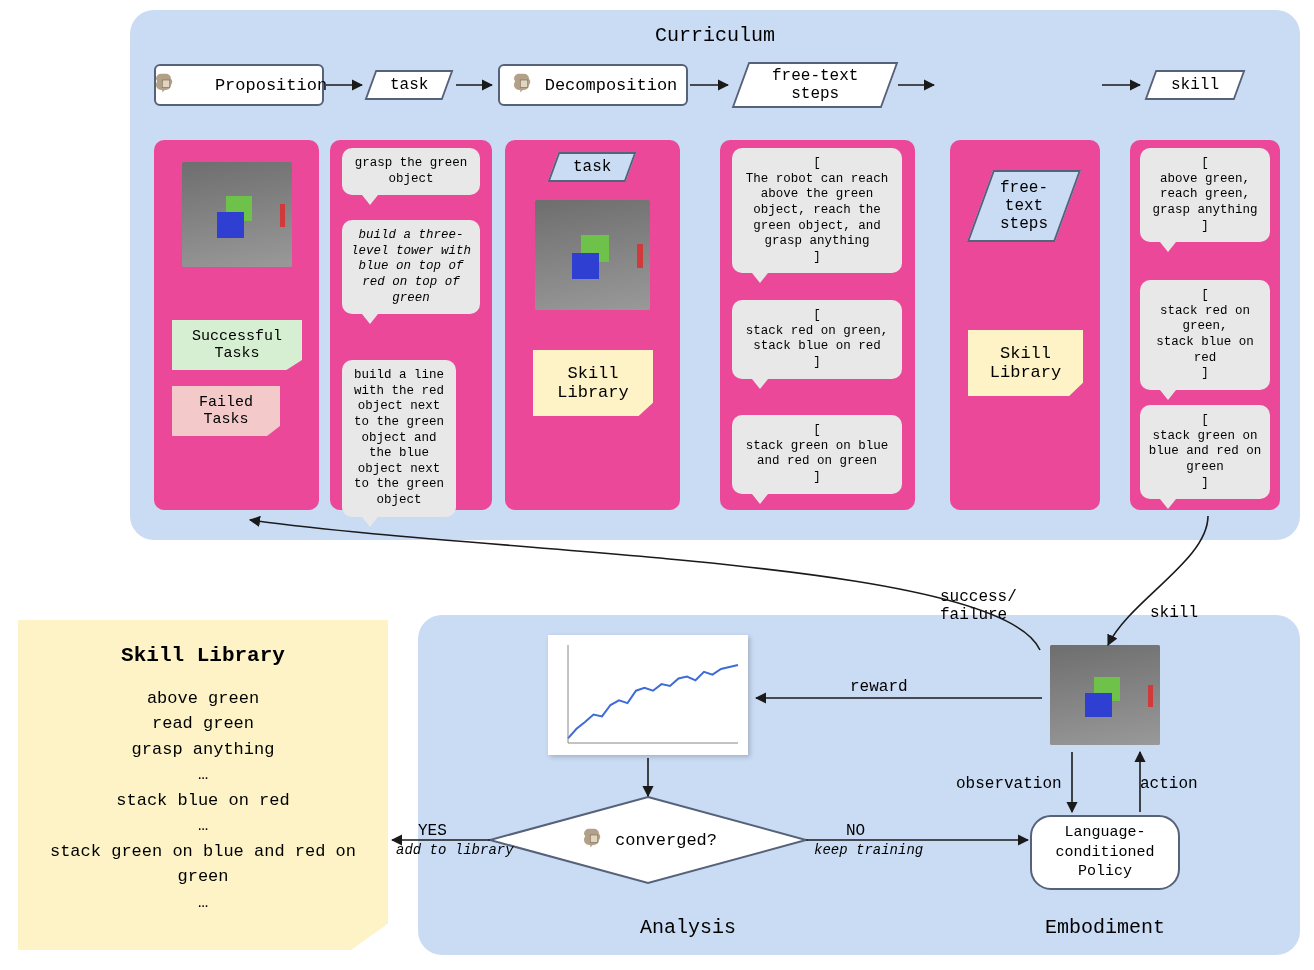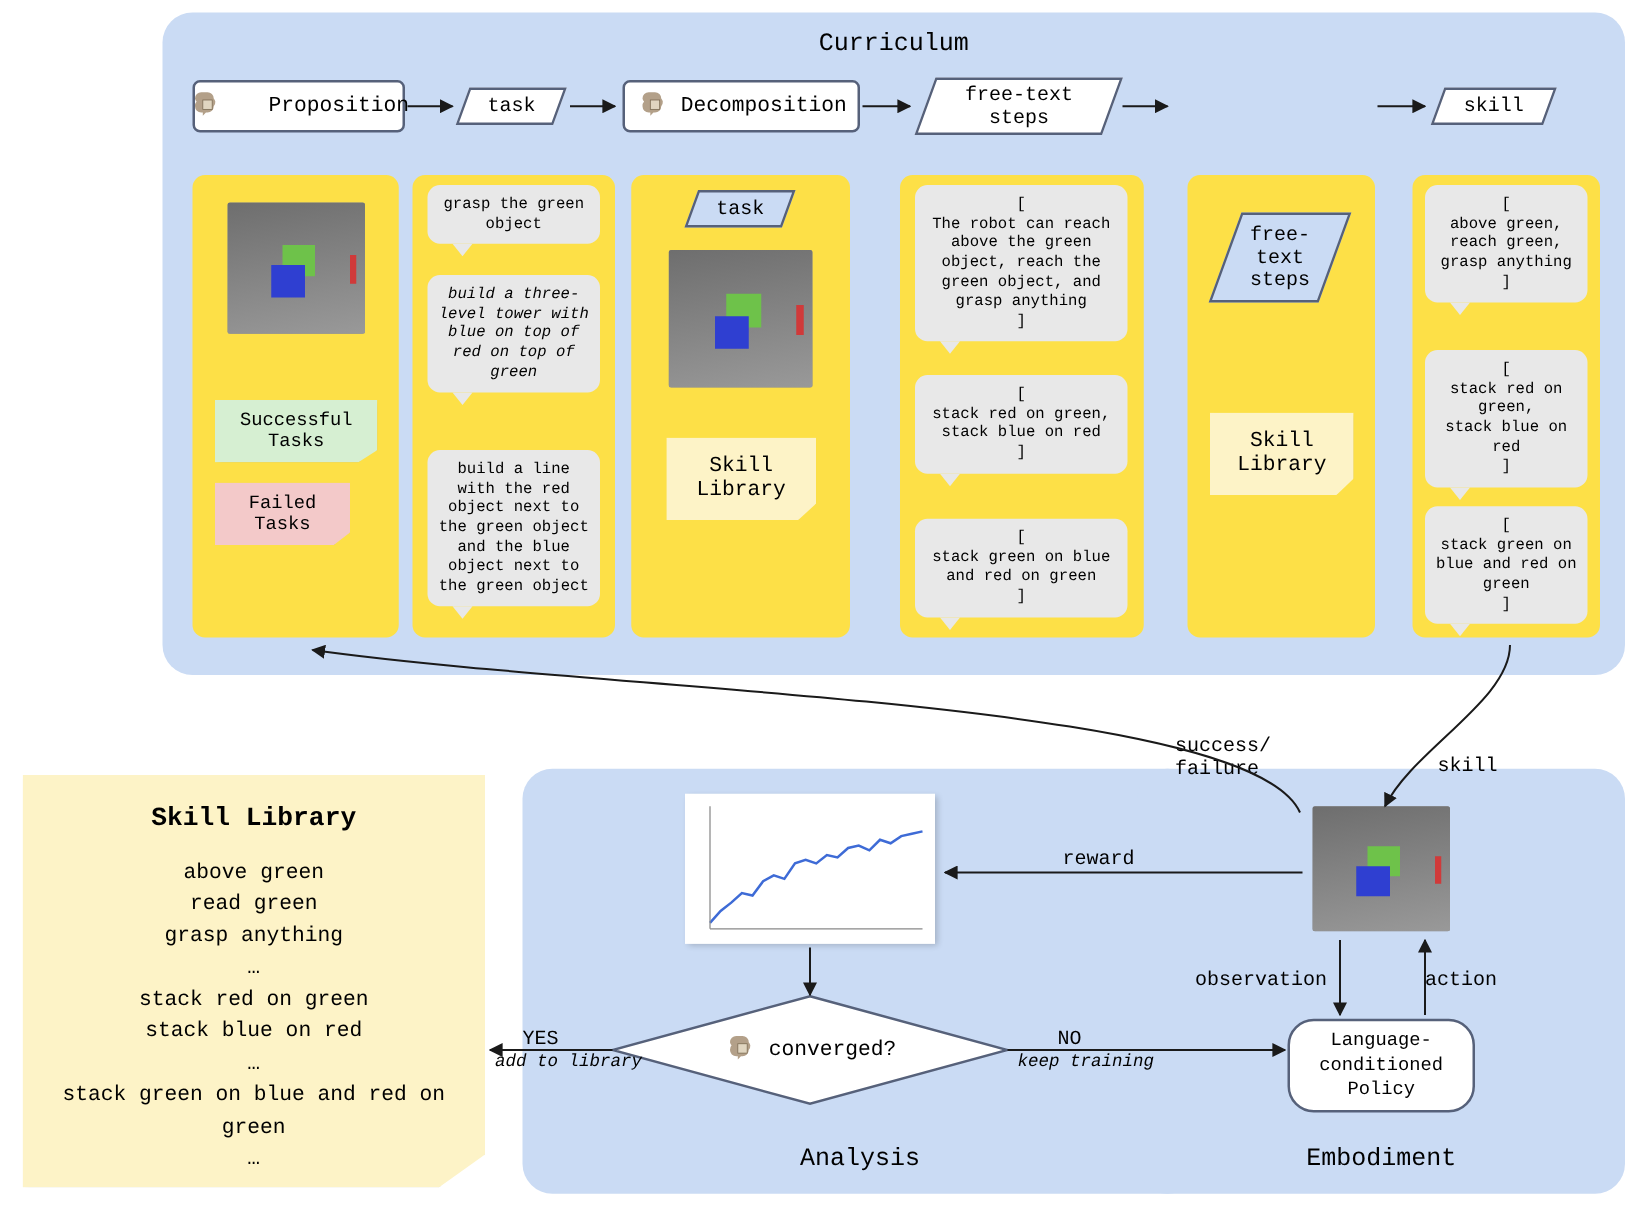--- a/index.html
+++ b/index.html
@@ -11,21 +11,21 @@
     width: 1314px;
     height: 970px;
     position: relative;
   }
   .panel-blue {
     background: #cadbf4;
     border-radius: 24px;
     position: absolute;
   }
   .panel-grey {
-    background: #fde047;
+    background: #ec4899;
     border-radius: 10px;
     position: absolute;
   }
   .box-proc {
     background: #fff;
     border: 2px solid #56617a;
     border-radius: 6px;
     display: flex;
     align-items: center;
     justify-content: center;
@@ -178,21 +178,21 @@
     </div>
     <div class="sticky sticky-green" style="left:18px; top:180px; width:130px; white-space:pre-line;">Successful
 Tasks</div>
     <div class="sticky sticky-red" style="left:18px; top:246px; width:108px; white-space:pre-line;">Failed
 Tasks</div>
   </div>
 
   <div class="panel-grey" style="left:200px; top:130px; width:162px; height:370px;">
     <div class="bubble" style="left:12px; top:8px; width:138px;">grasp the green object</div>
     <div class="bubble" style="left:12px; top:80px; width:138px;font-style:italic;">build a three-level tower with blue on top of red on top of green</div>
-    <div class="bubble" style="left:12px; top:220px; width:138px;">build a line with the red object next to the green object and the blue object next to the green object</div>
+    <div class="bubble" style="left:12px; top:220px; width:114px;">build a line with the red object next to the green object and the blue object next to the green object</div>
   </div>
 
   <div class="panel-grey" style="left:375px; top:130px; width:175px; height:370px;">
     <div class="parallelogram-nb" style="left:48px; top:12px; width:78px; height:30px;">
       <span>task</span>
     </div>
     <div class="robot-scene" style="left:30px; top:60px; width:115px; height:110px;">
       <div class="floor"></div>
         <div class="cube-g"></div>
         <div class="cube-b"></div>
@@ -276,21 +276,20 @@
 Policy</div>
   <div class="section-title" style="left:0; right:0; bottom:16px;">Embodiment</div>
 </div>
 
 <div class="sticky-big" style="left:18px; top:620px; width:370px; height:330px;">
   <div style="font-size:21px; font-weight:bold; margin-bottom:14px;">Skill Library</div>
   <div>above green</div>
   <div>read green</div>
   <div>grasp anything</div>
   <div>…</div>
-  <div>stack red on green</div>
   <div>stack blue on red</div>
   <div>…</div>
   <div>stack green on blue and red on green</div>
   <div>…</div>
 </div>
 
 <div class="lbl" style="left:418px; top:822px;">YES</div>
 <div class="lbl lbl-it" style="left:396px; top:842px; font-size:14px;">add to library</div>
 <div class="lbl" style="left:846px; top:822px;">NO</div>
 <div class="lbl lbl-it" style="left:814px; top:842px; font-size:14px;">keep training</div>

